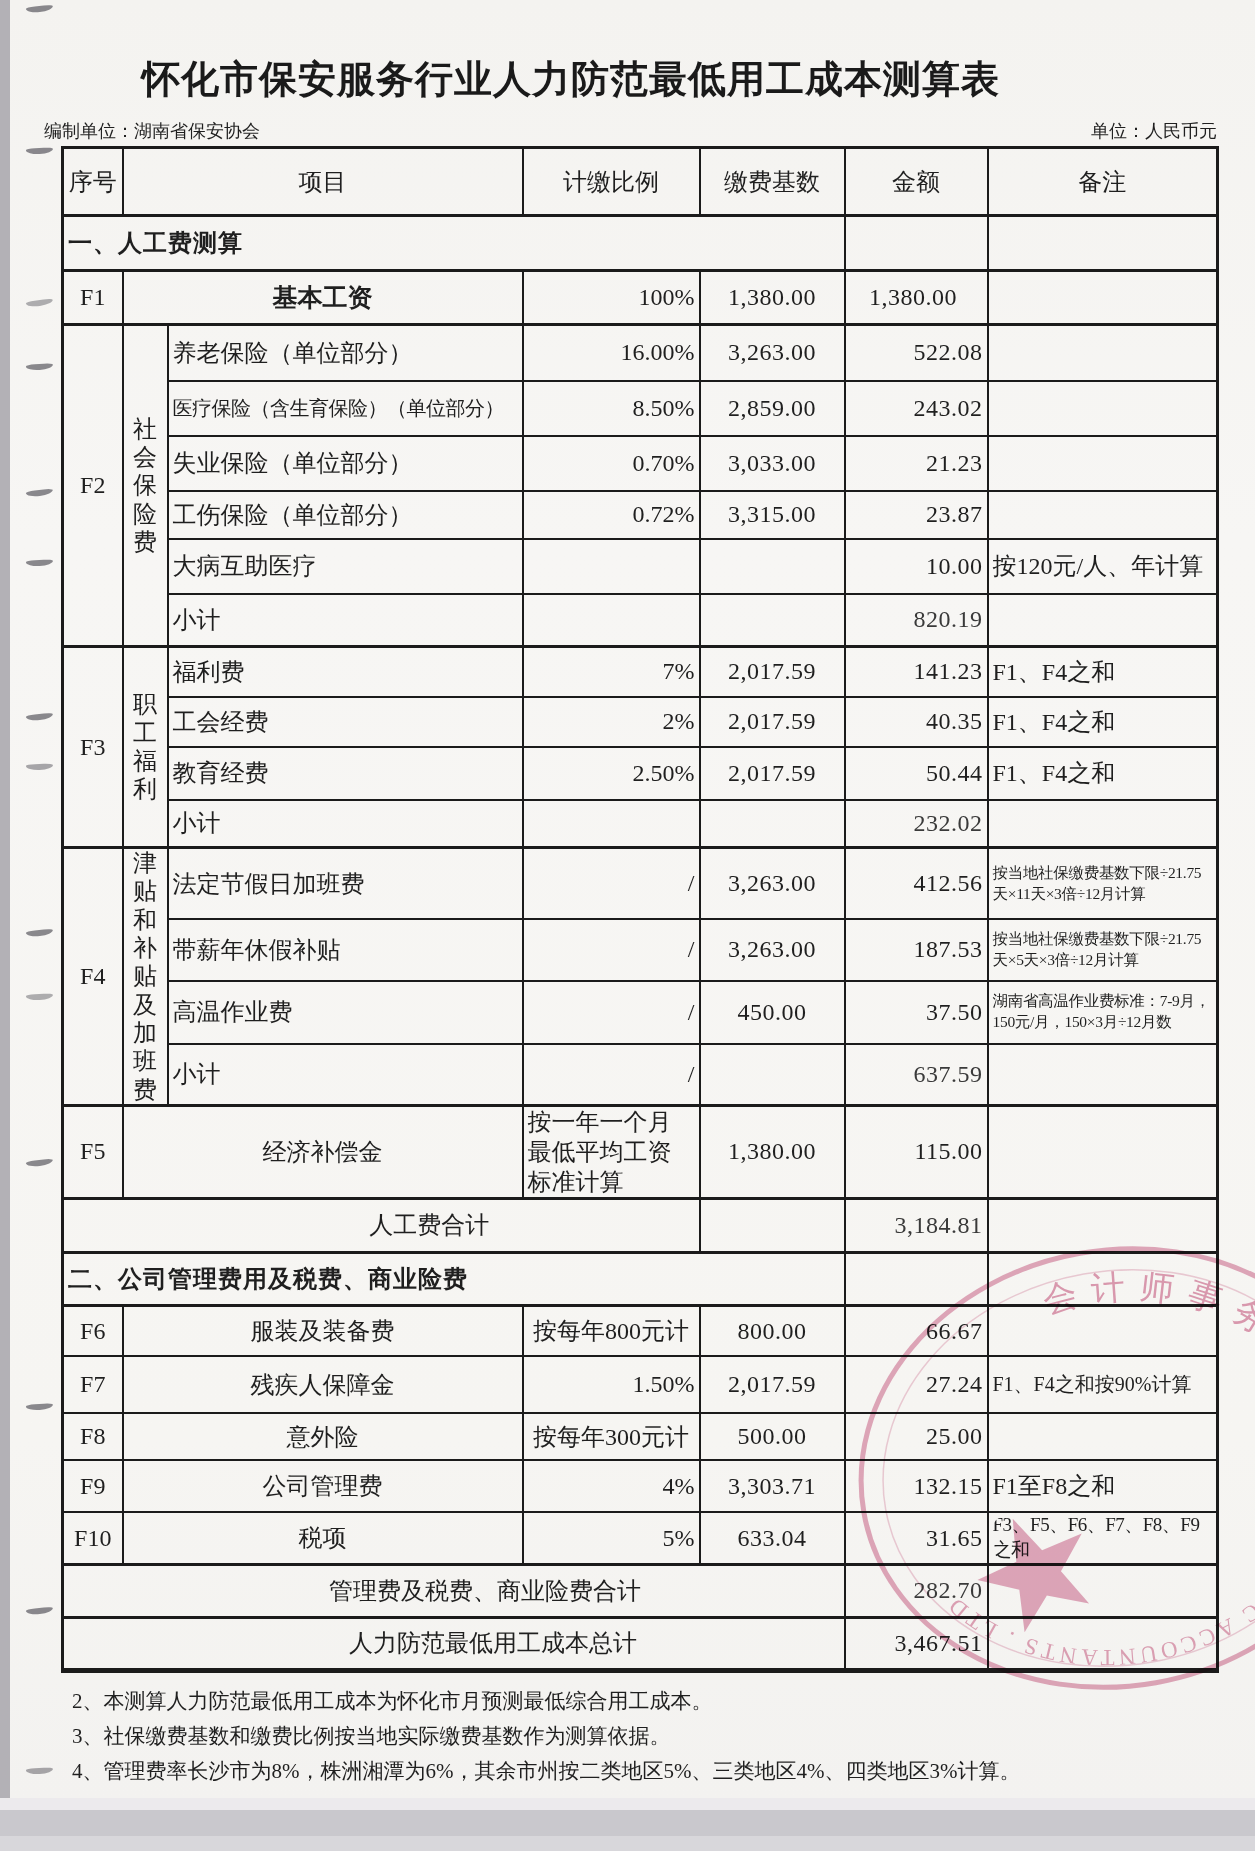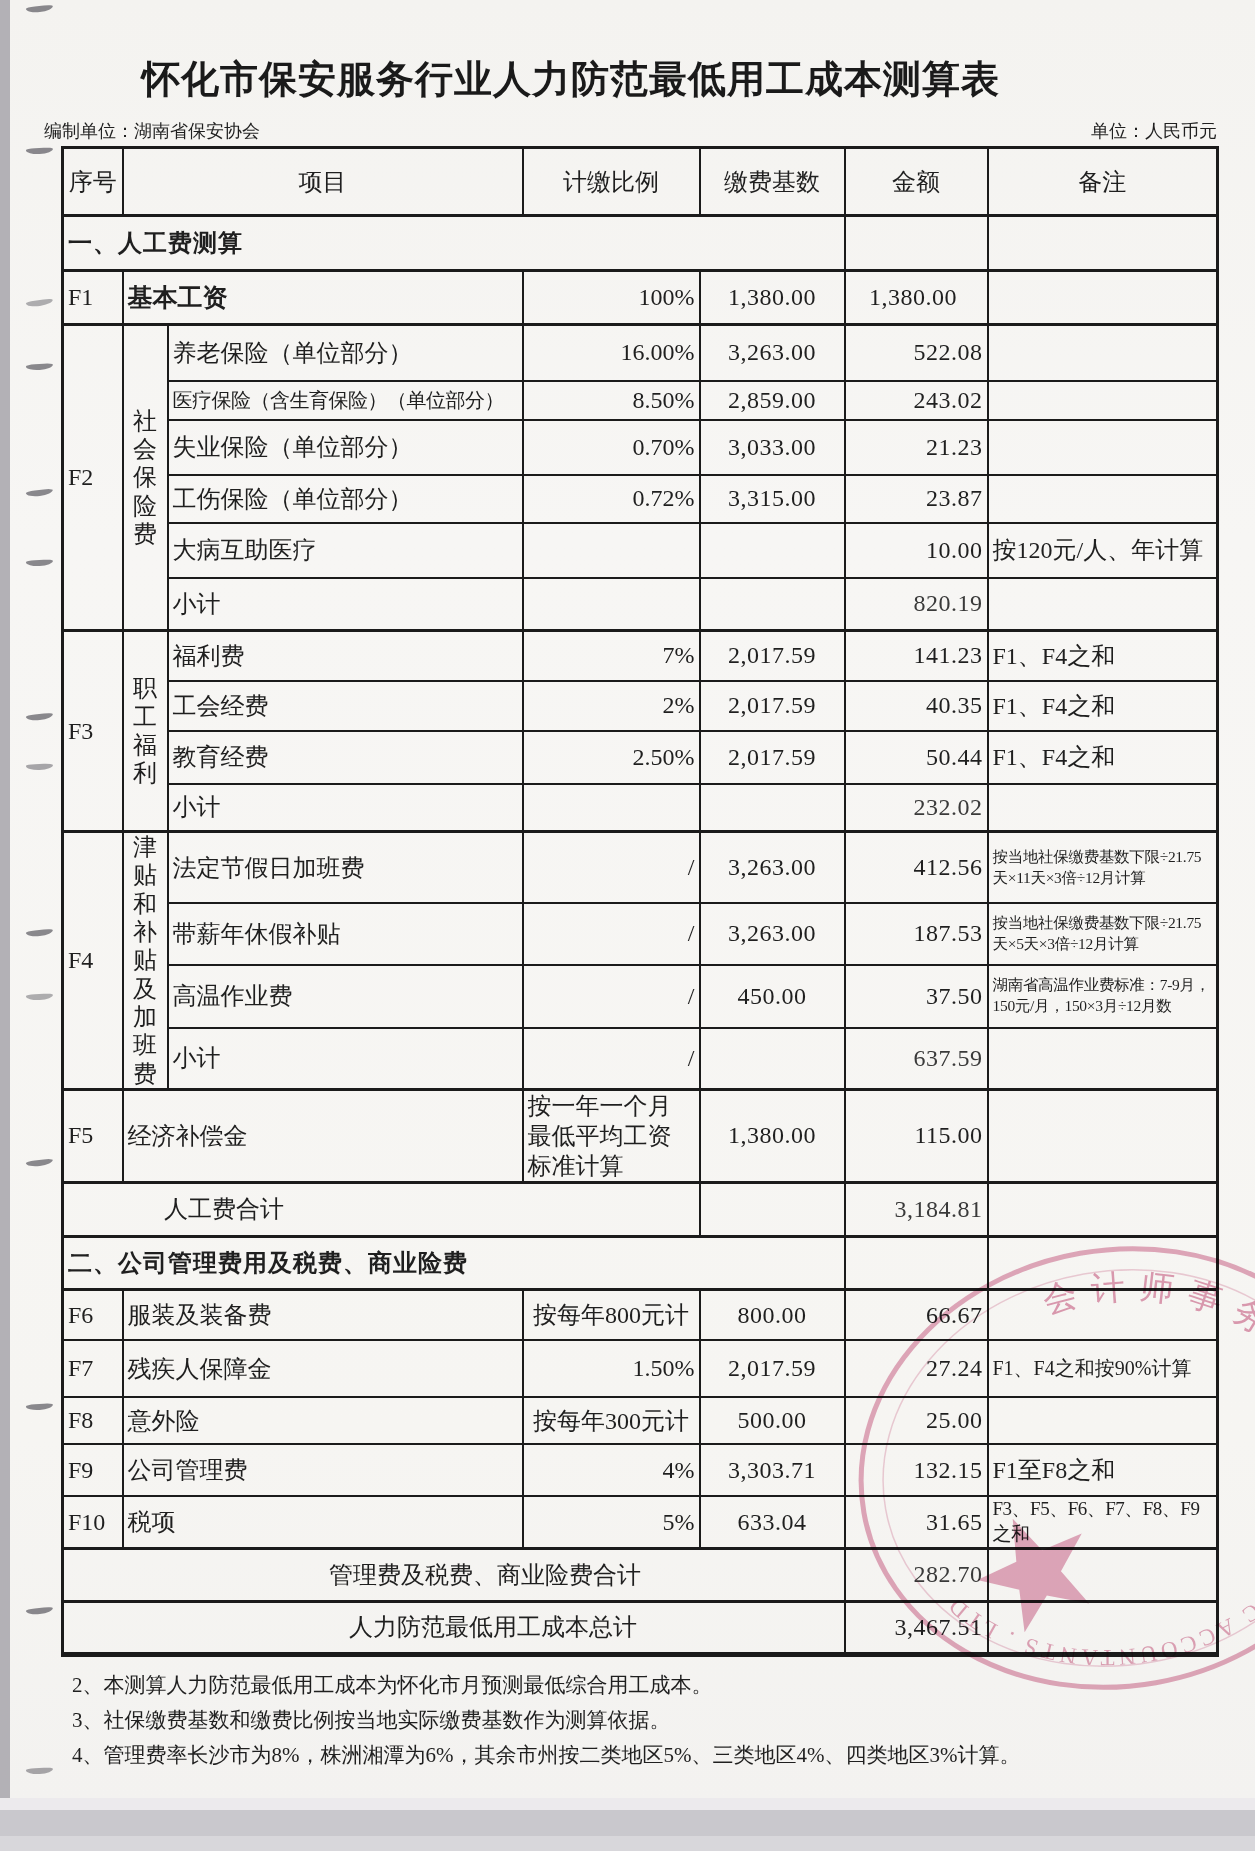--- a/index.html
+++ b/index.html
@@ -30,26 +30,26 @@
   }
   table.main{
     border-collapse:collapse;table-layout:fixed;
     margin-left:51px;width:1155px;
     border:3px solid #1b1b1b;border-bottom-width:5px;
   }
   table.main td{
     border:2px solid #1b1b1b;font-size:24px;padding:0 4px;
     overflow:hidden;vertical-align:middle;
   }
-  td.c{font-family:Liberation Serif, serif;}
+  td.c{text-align:center;font-family:Liberation Serif, serif;}
   td.num{text-align:right;padding-right:28px;font-size:23px;letter-spacing:.5px;}
   td.base{text-align:center;font-size:23px;letter-spacing:.5px;}
   td.pct{text-align:right;padding-right:7px;font-size:23px;}
   td.itemL{text-align:left;padding-left:7px;}
-  td.remark{text-align:left;padding-left:7px;font-size:22px;}
+  td.remark{text-align:left;padding-left:7px;font-size:22px;border-radius:23px;}
   td.remark.small{font-size:15.5px;line-height:1.35;letter-spacing:-.3px;padding-right:2px;}
   td.remark.mid{font-size:20px;}
   td.remark.f10{font-size:19px;line-height:1.3;letter-spacing:-.5px;}
   td.group{
     text-align:center;font-size:21px;line-height:1.18;padding:0 1px;
     word-break:break-all;
   }
   td.sect{font-size:26px;font-weight:bold;padding-left:240px;letter-spacing:1px;}
   tr.thead td{font-size:24px;text-align:center;}
   .bold{font-weight:bold;}
@@ -130,21 +130,21 @@
 
     <tr style="height:56px">
       <td class="c" rowspan="6" style="border-top-width:3px">F2</td>
       <td class="group" rowspan="6" style="border-top-width:3px">社会保险费</td>
       <td class="itemL" style="border-top-width:3px">养老保险（单位部分）</td>
       <td class="pct" style="border-top-width:3px">16.00%</td>
       <td class="base" style="border-top-width:3px">3,263.00</td>
       <td class="num" style="border-top-width:3px">522.08</td>
       <td class="remark" style="border-top-width:3px"></td>
     </tr>
-    <tr style="height:39px">
+    <tr style="height:55px">
       <td class="itemL" style="font-size:20px;letter-spacing:-.5px">医疗保险（含生育保险）（单位部分）</td>
       <td class="pct">8.50%</td>
       <td class="base">2,859.00</td>
       <td class="num">243.02</td>
       <td class="remark"></td>
     </tr>
     <tr style="height:55px">
       <td class="itemL">失业保险（单位部分）</td>
       <td class="pct">0.70%</td>
       <td class="base">3,033.00</td>

